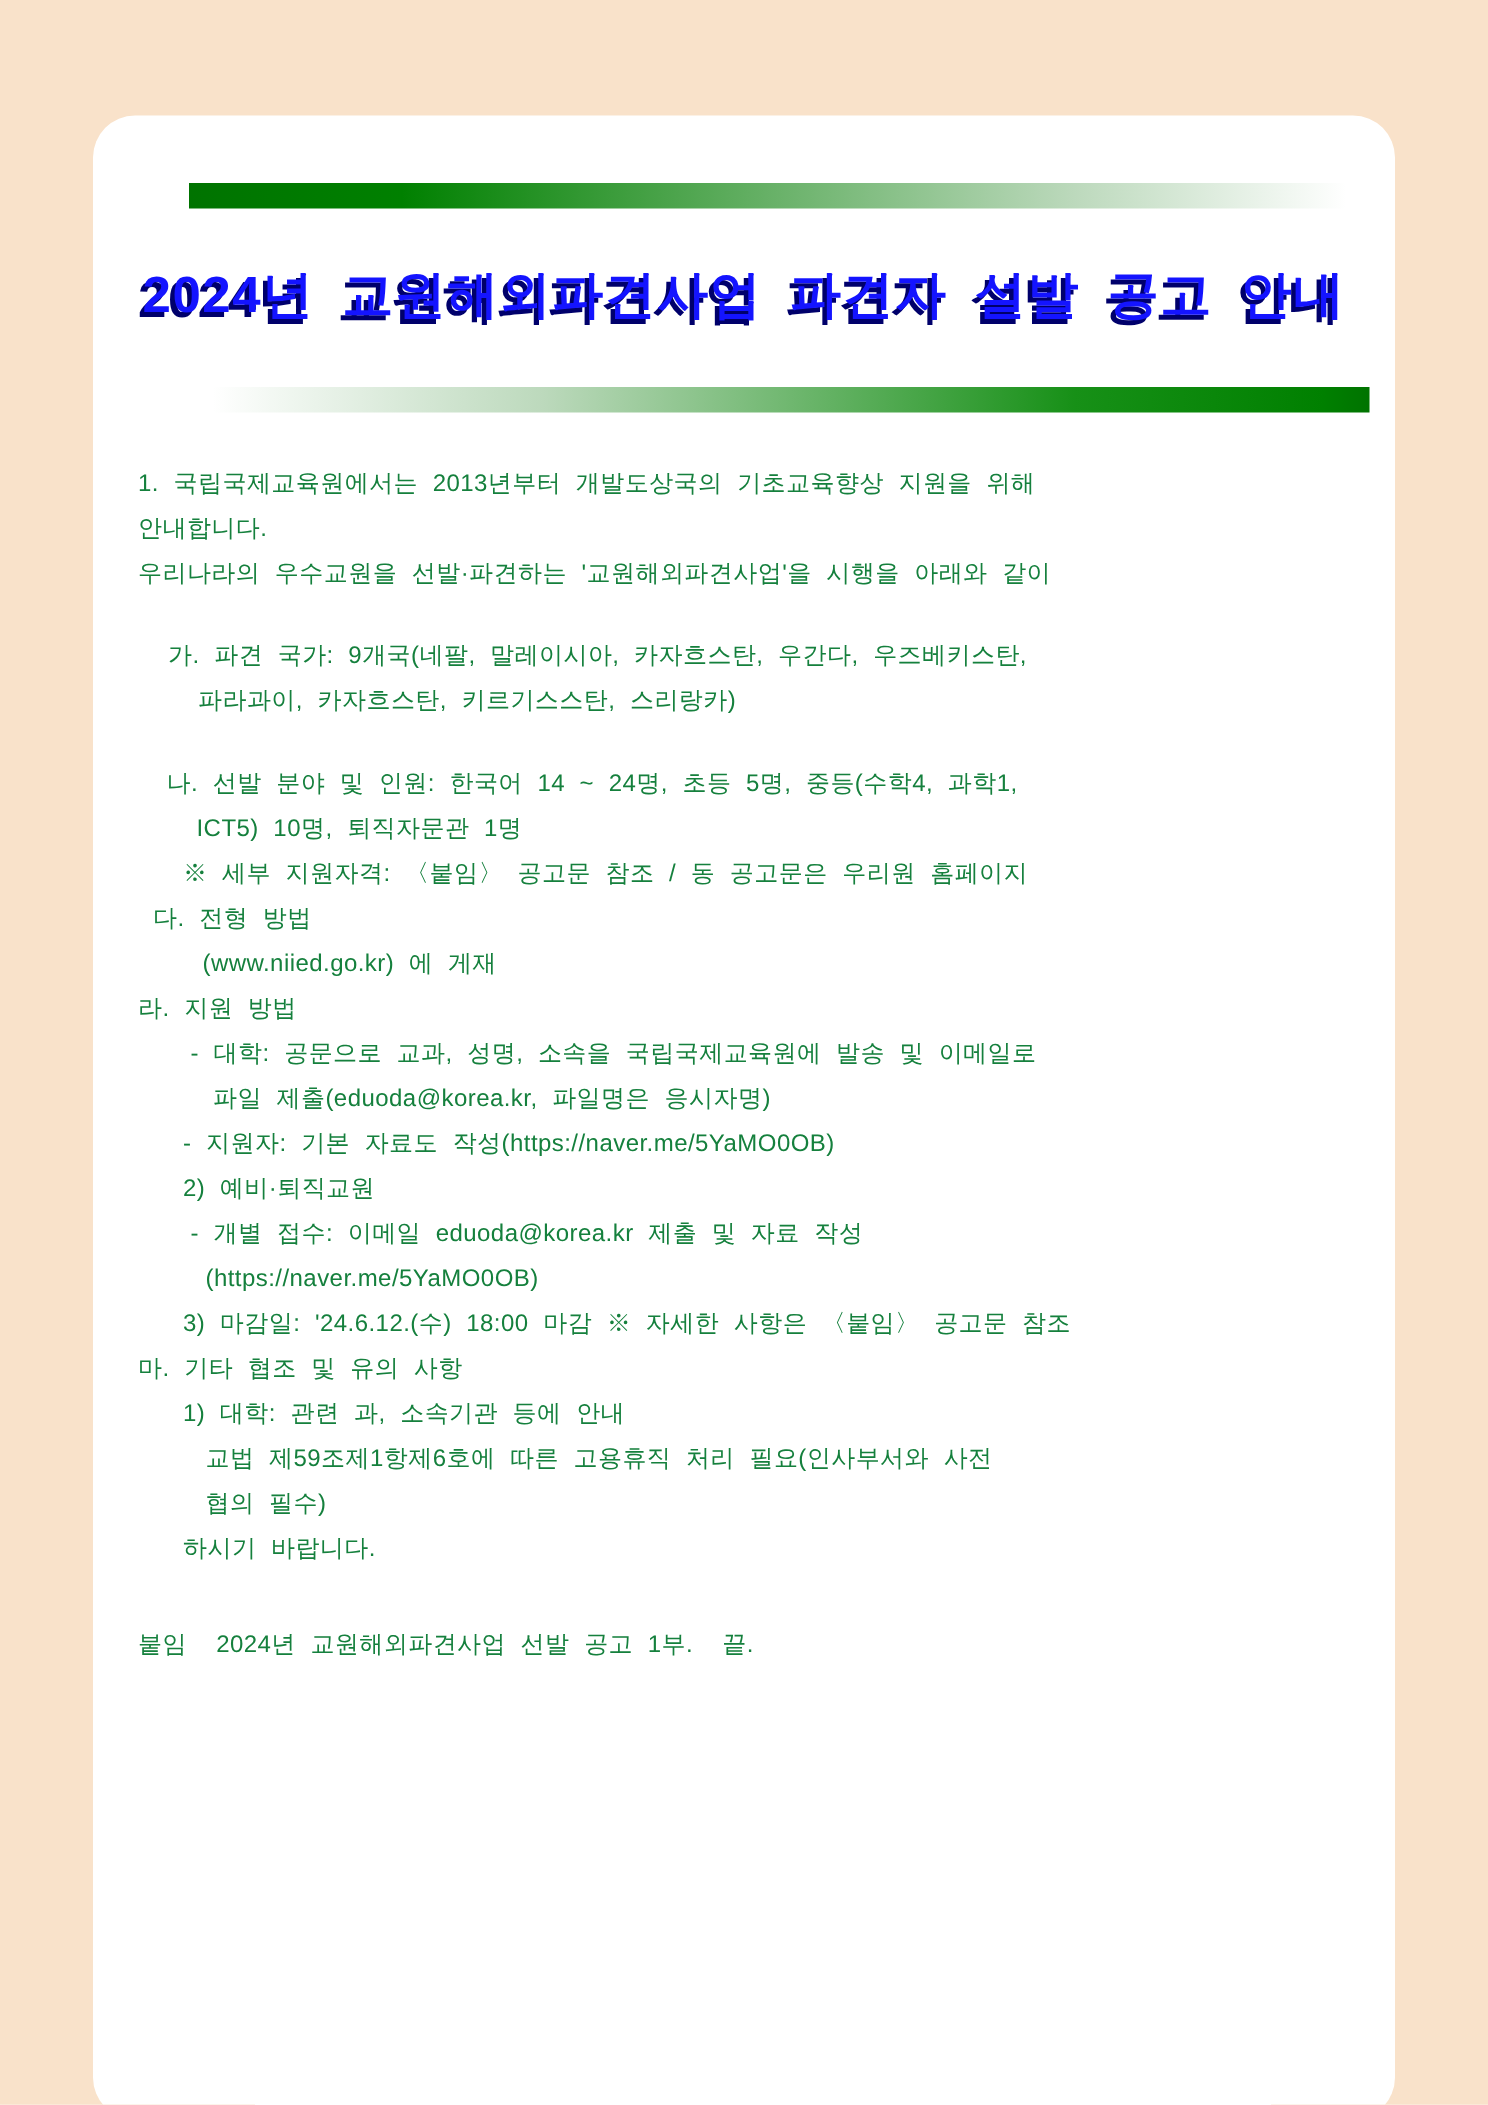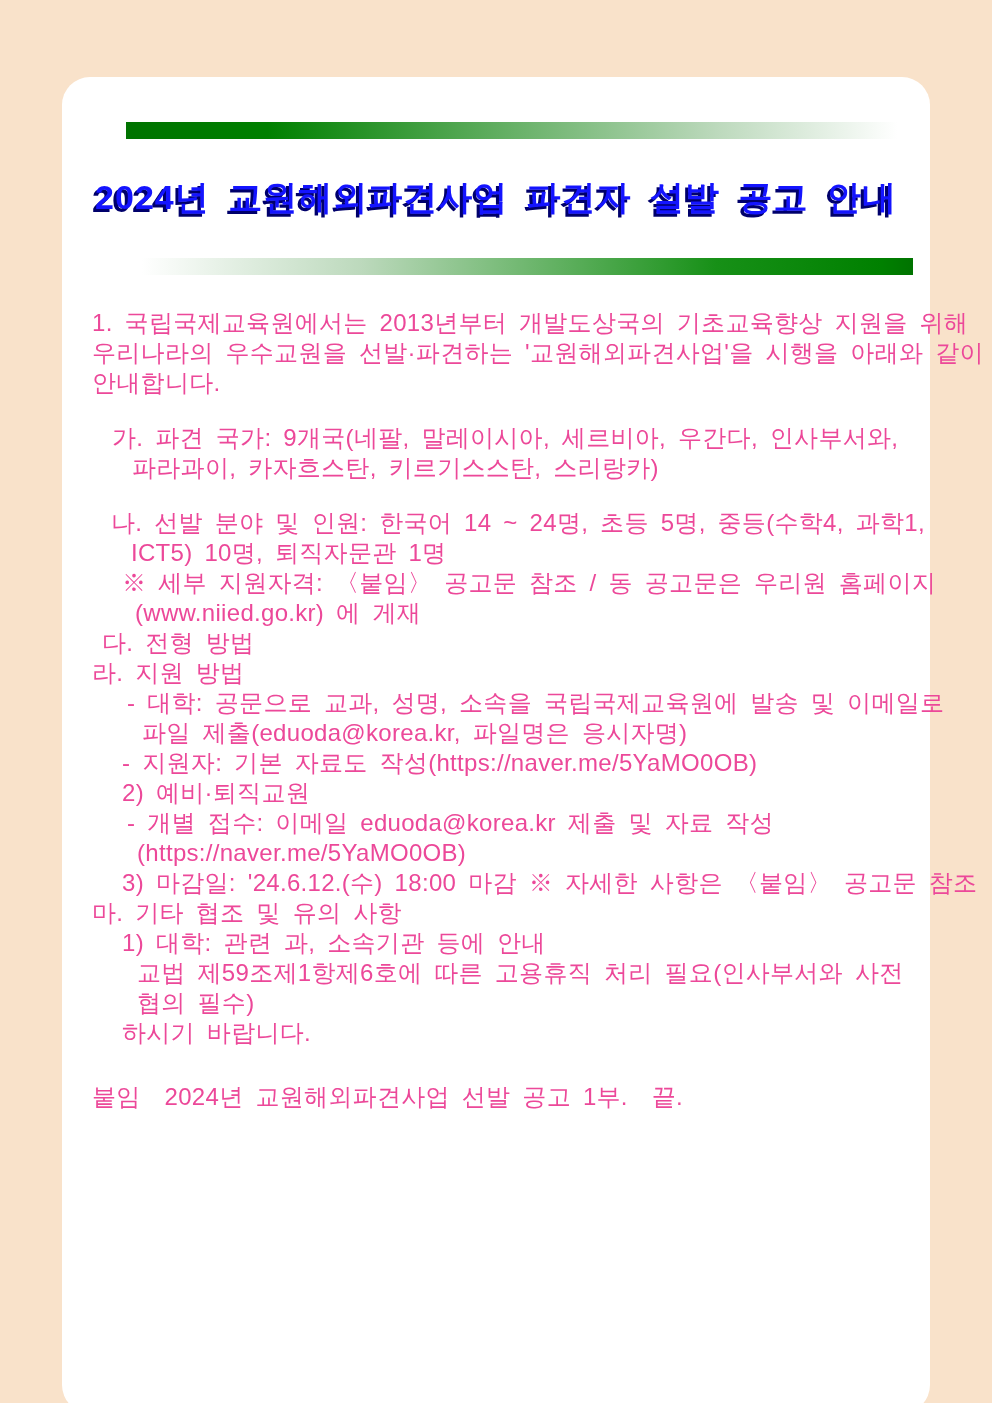--- a/index.html
+++ b/index.html
@@ -48,57 +48,57 @@
     white-space: pre;
   }
   .body {
     position: absolute;
     top: 231px;
     left: 0;
     right: 10px;
     color: #000000;
   }
   .doc-line {
-    font-size: 24px;
+    font-size: 16px;
     line-height: 30px;
     letter-spacing: 0.3px;
     word-spacing: 5px;
     white-space: pre;
-    color: #ec4899;
+    color: #15803d;
   }
 </style>
 </head>
 <body>
 
 <div class="card">
   <div class="bar bar-top"></div>
   <div class="title">2024년 교원해외파견사업 파견자 설발 공고 안내</div>
   <div class="bar bar-bottom"></div>
 
   <div class="body">
 
       <div class="doc-line" style="margin-left: 30px;">1. 국립국제교육원에서는 2013년부터 개발도상국의 기초교육향상 지원을 위해</div>
 
+      <div class="doc-line" style="margin-left: 30px;">안내합니다.</div>
+
       <div class="doc-line" style="margin-left: 30px;">우리나라의 우수교원을 선발·파견하는 '교원해외파견사업'을 시행을 아래와 같이</div>
 
-      <div class="doc-line" style="margin-left: 30px;">안내합니다.</div>
-
-      <div class="doc-line" style="margin-left: 50px; margin-top: 25px;">가. 파견 국가: 9개국(네팔, 말레이시아, 세르비아, 우간다, 인사부서와,</div>
+      <div class="doc-line" style="margin-left: 50px; margin-top: 25px;">가. 파견 국가: 9개국(네팔, 말레이시아, 카자흐스탄, 우간다, 우즈베키스탄,</div>
 
       <div class="doc-line" style="margin-left: 70px;">파라과이, 카자흐스탄, 키르기스스탄, 스리랑카)</div>
 
       <div class="doc-line" style="margin-left: 49px; margin-top: 25px;">나. 선발 분야 및 인원: 한국어 14 ~ 24명, 초등 5명, 중등(수학4, 과학1,</div>
 
       <div class="doc-line" style="margin-left: 69px;">ICT5) 10명, 퇴직자문관 1명</div>
 
       <div class="doc-line" style="margin-left: 60px;">※ 세부 지원자격: 〈붙임〉 공고문 참조 / 동 공고문은 우리원 홈페이지</div>
 
+      <div class="doc-line" style="margin-left: 40px;">다. 전형 방법</div>
+
       <div class="doc-line" style="margin-left: 73px;">(www.niied.go.kr) 에 게재</div>
-
-      <div class="doc-line" style="margin-left: 40px;">다. 전형 방법</div>
 
 
 
       <div class="doc-line" style="margin-left: 30px;">라. 지원 방법</div>
 
 
       <div class="doc-line" style="margin-left: 65px;">- 대학: 공문으로 교과, 성명, 소속을 국립국제교육원에 발송 및 이메일로</div>
 
       <div class="doc-line" style="margin-left: 80px;">파일 제출(eduoda@korea.kr, 파일명은 응시자명)</div>
 

